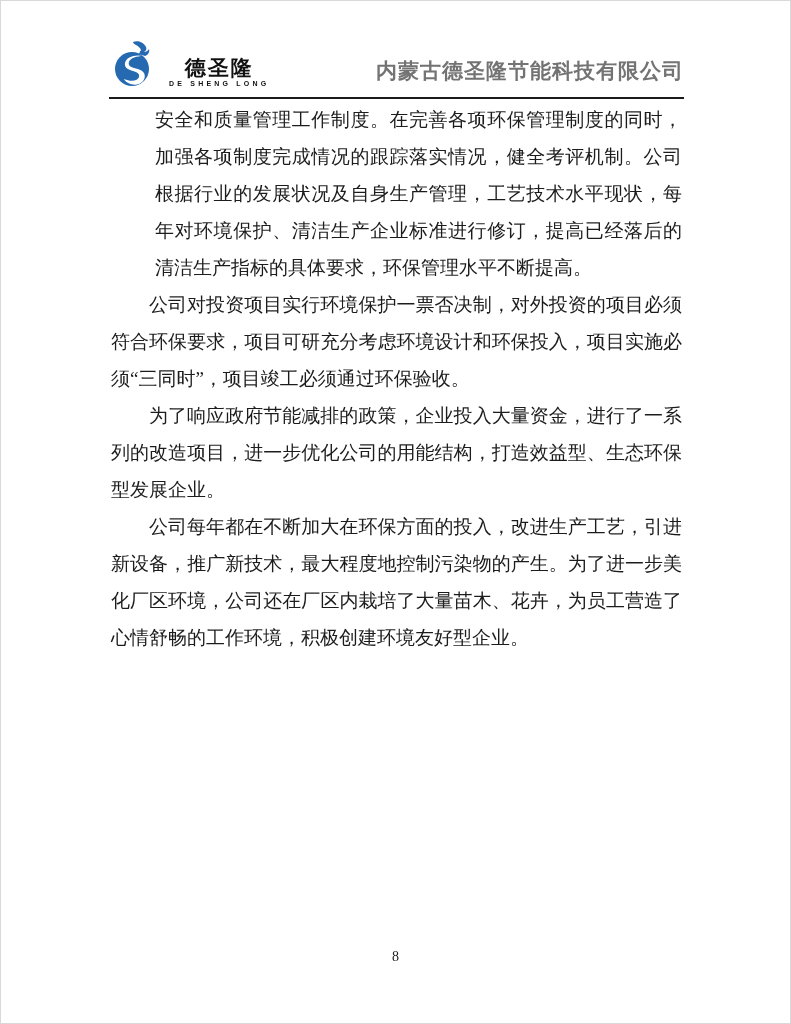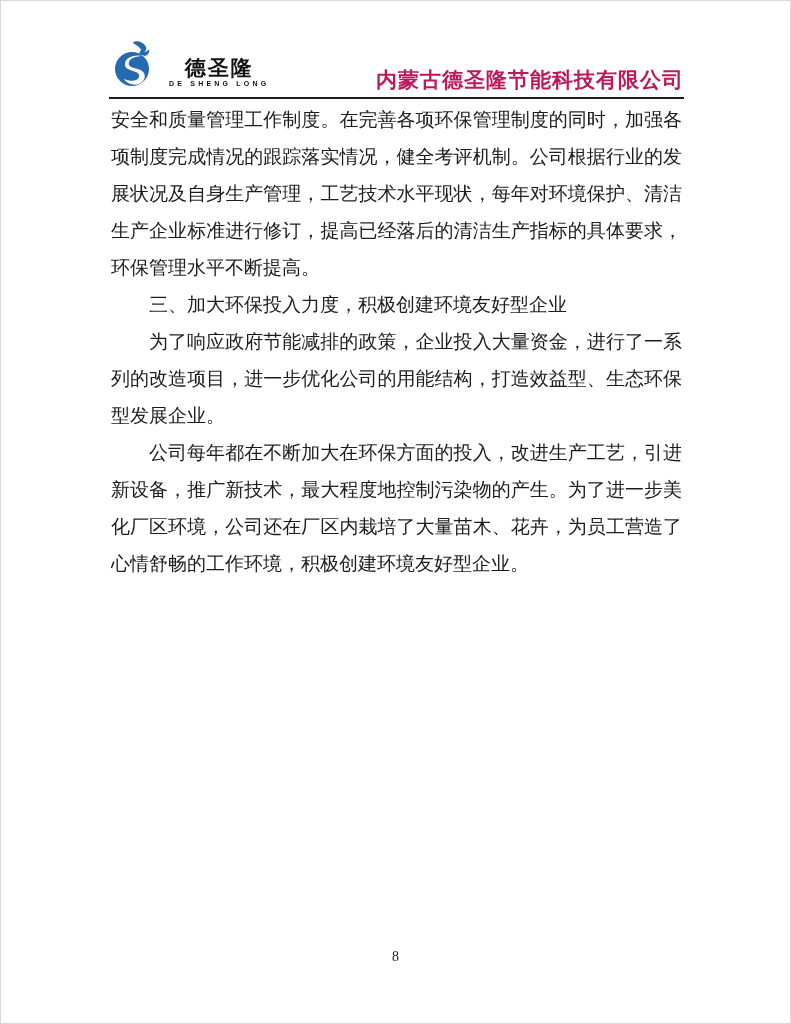--- a/index.html
+++ b/index.html
@@ -43,43 +43,43 @@
     font-family: "Liberation Sans", sans-serif;
     font-weight: bold;
     font-size: 7px;
     letter-spacing: 3.2px;
     color: #111111;
     margin-top: 1px;
   }
   .company-name {
     position: absolute;
     right: 0;
-    bottom: 3px;
+    bottom: 12px;
     font-size: 21px;
     font-weight: bold;
-    color: #be185d;
+    color: #737373;
     letter-spacing: 1px;
   }
   
   .doc-body {
     position: absolute;
     left: 110px;
     right: 108px;
     top: 100px;
   }
   .doc-body p {
     margin: 0;
     font-size: 19px;
     line-height: 37px;
     text-align: justify;
     text-justify: inter-ideograph;
     text-indent: 2em;
     color: #1c1c1c;
   }
-  .doc-body p.no-indent { text-indent: 0; }
+  .doc-body p.no-indent { text-indent: 0; margin-left: 44px; }
   
   .page-number {
     position: absolute;
     left: 0;
     right: 0;
     bottom: 58px;
     text-align: center;
     font-size: 14px;
     color: #222222;
   }
@@ -103,20 +103,20 @@
       <div class="logo-text">
         <div class="logo-title">德圣隆</div>
         <div class="logo-subtitle">DE SHENG LONG</div>
       </div>
     </div>
     <div class="company-name">内蒙古德圣隆节能科技有限公司</div>
   </div>
 
   <div class="doc-body">
     <p class="no-indent">安全和质量管理工作制度。在完善各项环保管理制度的同时，加强各项制度完成情况的跟踪落实情况，健全考评机制。公司根据行业的发展状况及自身生产管理，工艺技术水平现状，每年对环境保护、清洁生产企业标准进行修订，提高已经落后的清洁生产指标的具体要求，环保管理水平不断提高。</p>
-    <p>三、加大环保投入力度，积极创建环境友好型企业</p>
+    <p>公司对投资项目实行环境保护一票否决制，对外投资的项目必须符合环保要求，项目可研充分考虑环境设计和环保投入，项目实施必须“三同时”，项目竣工必须通过环保验收。</p>
     <p>为了响应政府节能减排的政策，企业投入大量资金，进行了一系列的改造项目，进一步优化公司的用能结构，打造效益型、生态环保型发展企业。</p>
     <p>公司每年都在不断加大在环保方面的投入，改进生产工艺，引进新设备，推广新技术，最大程度地控制污染物的产生。为了进一步美化厂区环境，公司还在厂区内栽培了大量苗木、花卉，为员工营造了心情舒畅的工作环境，积极创建环境友好型企业。</p>
   </div>
 
   <div class="page-number">8</div>
 
 </div>
 
 </body></html>

